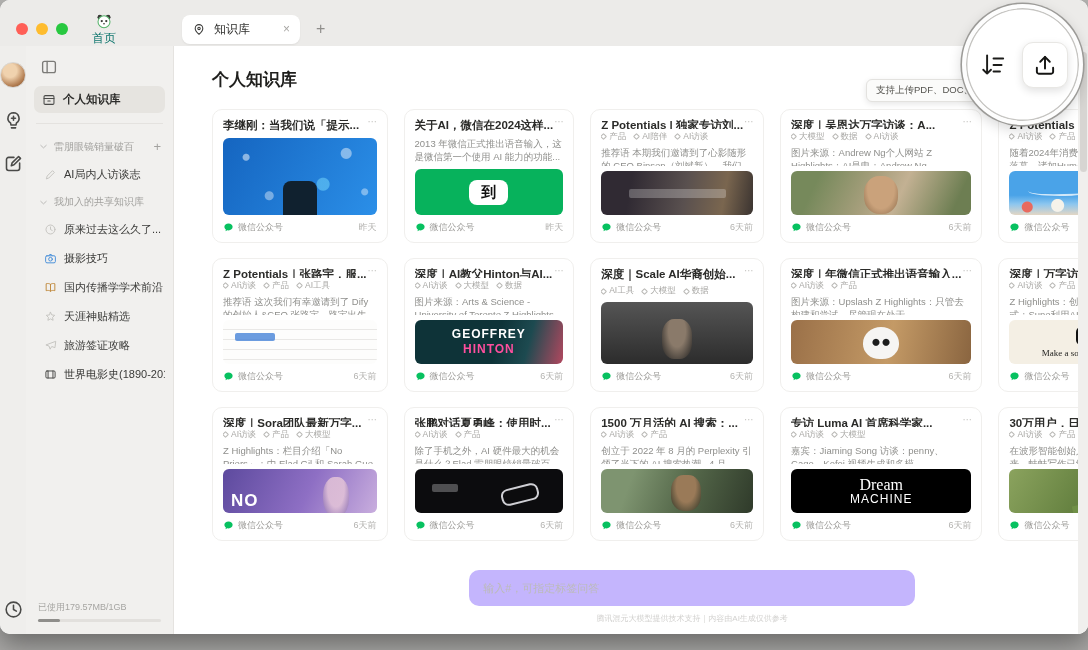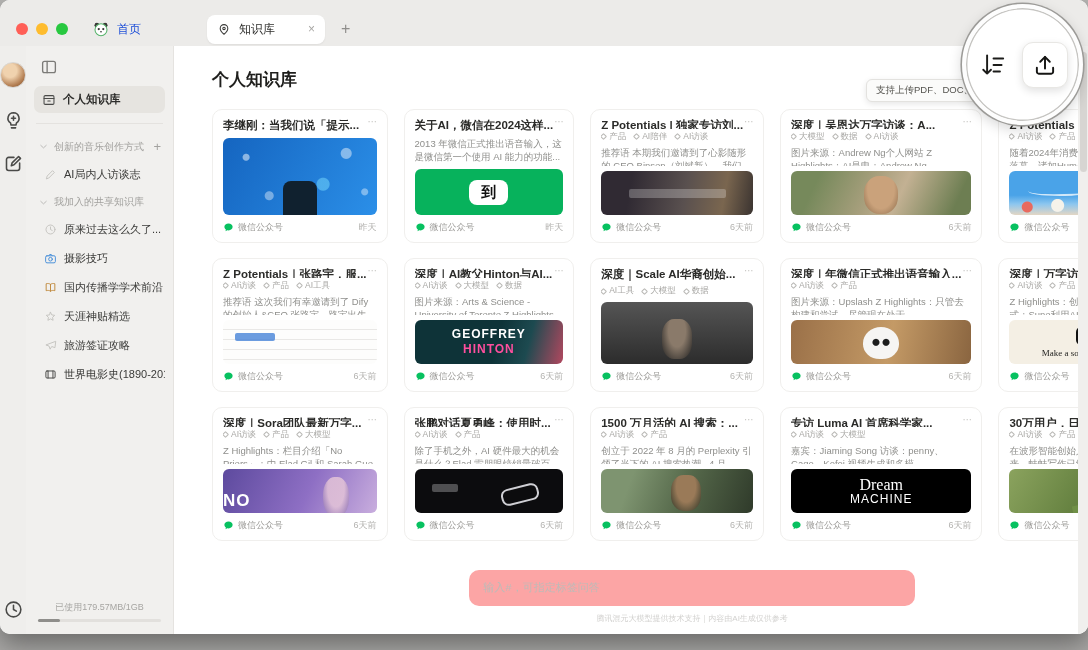--- a/index.html
+++ b/index.html
@@ -5,21 +5,21 @@
   * { margin:0; padding:0; box-sizing:border-box; }
   html,body { width:1088px; height:650px; overflow:hidden; }
   body { background:linear-gradient(#b7b6b4,#a9a8a6); font-family:"Liberation Sans","DejaVu Sans",sans-serif; }
   .window { position:absolute; top:0; left:0; width:1088px; height:634px; background:#fff; border-radius:10px; box-shadow:0 10px 26px rgba(0,0,0,.38); overflow:hidden; }
 
   
   .titlebar { height:46px; background:#ecebe9; display:flex; align-items:center; padding:12px 14px 0 16px; position:relative; }
   .lights { display:flex; gap:8px; margin-right:14px; }
   .light { width:12px; height:12px; border-radius:50%; }
   .light.r{background:#ff5f57}.light.y{background:#febc2e}.light.g{background:#28c840}
-  .home-btn { display:flex; align-items:center; gap:7px; padding:5px 10px; border-radius:7px; color:#1d4ed8; font-size:12px; cursor:default; }
+  .home-btn { display:flex; align-items:center; padding:5px 10px; border-radius:7px; color:#0f766e; font-size:12px; cursor:default;flex-direction:column; }
   .home-btn .pico { width:18px; height:18px; }
   .tab { margin-left:56px; display:flex; align-items:center; gap:8px; background:#fff; border-radius:8px; padding:6px 10px; width:118px; font-size:12px; color:#2f2f2d; box-shadow:0 1px 2px rgba(0,0,0,.06); }
   .tab .ico { width:14px; height:14px; color:#3a3a38; }
   .tab .close { margin-left:auto; color:#a8a7a4; font-size:12px; line-height:1; }
   .new-tab { margin-left:10px; color:#8f8e8b; font-size:16px; padding:0 6px; }
 
   .body-row { display:flex; height:588px; }
 
   
   .rail { width:60px; background:#efeeec; display:flex; flex-direction:column; align-items:center; padding:16px 0 14px; gap:22px; }
@@ -34,21 +34,21 @@
   .side-sel .ico { width:14px; height:14px; color:#4a4a48; }
   .side-divider { height:1px; background:#e4e2df; margin:10px 2px; }
   .side-list { display:flex; flex-direction:column; gap:2px; overflow:hidden; }
   .sec-row { display:flex; align-items:center; gap:5px; padding:5px 4px; font-size:10px; color:#a3a29f; }
   .sec-row .ico { width:11px; height:11px; color:#b0afac; flex:none; }
   .sec-row .plus { margin-left:auto; color:#a3a29f; font-size:13px; }
   .side-item { display:flex; align-items:center; gap:7px; padding:6px 4px 6px 10px; font-size:11px; color:#3a3a38; border-radius:6px; white-space:nowrap; }
   .side-item .ico { width:13px; height:13px; flex:none; color:#8f8e8b; }
   .side-item .ico.c-blue{color:#4a90d9}.side-item .ico.c-brown{color:#c08a3e}.side-item .ico.c-dark{color:#4a4a48}.side-item .ico.c-pale{color:#c5c4c0}
   .storage { margin-top:auto; padding:0 4px; }
-  .storage-text { font-size:9px; color:#a6a5a2; margin-bottom:5px;text-align:center; }
+  .storage-text { font-size:9px; color:#a6a5a2; margin-bottom:5px; }
   .storage-bar { height:3px; border-radius:2px; background:#e2e0dd; position:relative; }
   .storage-fill { position:absolute; left:0; top:0; bottom:0; width:18%; background:#8f8e8b; border-radius:2px; }
 
   
   .main { flex:1; background:#fff; display:flex; flex-direction:column; padding:22px 40px 10px 38px; position:relative; }
   .main-title { font-size:17px; font-weight:bold; color:#1f1f1d; margin-bottom:18px; }
   .grid { display:grid; grid-template-columns:repeat(5,1fr); gap:15px 16px; }
   .card { background:#fff; border:1px solid #f0efed; border-radius:10px; padding:8px 10px; display:flex; flex-direction:column; height:134px; position:relative; }
   .card-title { font-size:11.5px; font-weight:bold; color:#2b2b29; white-space:nowrap; overflow:hidden; text-overflow:ellipsis; padding-right:10px; }
   .card-more { position:absolute; right:8px; top:6px; color:#c9c8c5; font-size:10px; letter-spacing:1px; }
@@ -80,37 +80,37 @@
   .img-hinton .thumb-text{font-size:12px;font-weight:bold;letter-spacing:1px;line-height:1.25}
   .img-hinton .line-0{color:#fff}.img-hinton .line-1{color:#ff4f9e}
   .img-podcast{background:linear-gradient(#555,#2c2c2c)}
   .img-podcast::after{content:"";position:absolute;left:50%;top:60%;transform:translate(-50%,-50%);width:30px;height:40px;background:radial-gradient(ellipse at 50% 30%,#8a7a6a 40%,#1f1f1f);border-radius:40%}
   .img-robot{background:linear-gradient(100deg,#9a7048,#c49a66 55%,#8a6540)}
   .img-robot::after{content:"";position:absolute;left:50%;top:52%;transform:translate(-50%,-50%);width:36px;height:32px;border-radius:50% 50% 46% 46%;background:radial-gradient(circle at 36% 48%,#1d1d1d 3px,transparent 4px),radial-gradient(circle at 64% 48%,#1d1d1d 3px,transparent 4px),#f6f5f3}
   .img-suno{background:#f4efe4}
   .img-suno .thumb-text{color:#1d1d1b;font-size:9px;font-family:"Liberation Serif","DejaVu Serif",serif}
   .img-suno .thumb-text::before{content:"♪";display:block;margin:0 auto 3px;width:18px;height:18px;line-height:18px;background:#111;color:#fff;border-radius:5px;font-size:11px}
   .img-purple-no{background:linear-gradient(115deg,#5d4a9e,#8e6fc4 55%,#c9aede)}
-  .img-purple-no .thumb-text{position:absolute;left:0;bottom:2px;color:#fff;font-size:17px;font-weight:bold;letter-spacing:1px}
+  .img-purple-no .thumb-text{position:absolute;left:8px;bottom:2px;color:#fff;font-size:17px;font-weight:bold;letter-spacing:1px}
   .img-purple-no::after{content:"";position:absolute;right:18%;top:18%;width:26px;height:40px;background:radial-gradient(ellipse at 50% 30%,#e8c8d8 45%,#7a5fa8);border-radius:45%;opacity:.8}
   .img-glasses{background:#0c0c0e}
   .img-glasses::after{content:"";position:absolute;right:16%;top:38%;width:34px;height:13px;border:2px solid #cfcfd4;border-radius:7px;transform:rotate(-14deg)}
   .img-glasses::before{content:"";position:absolute;left:12%;top:34%;width:26px;height:8px;background:rgba(255,255,255,.28);border-radius:2px}
   .img-green-person{background:linear-gradient(110deg,#7e9470 20%,#55684a 55%,#2f3a2a)}
   .img-green-person::after{content:"";position:absolute;left:56%;top:55%;transform:translate(-50%,-50%);width:30px;height:36px;background:radial-gradient(ellipse at 50% 32%,#9a7a58 45%,#2a3325);border-radius:42%}
   .img-dream{background:#000}
   .img-dream .thumb-text{color:#fff;line-height:1.1}
   .img-dream .line-0{font-family:"Liberation Serif","DejaVu Serif",serif;font-size:16px}
   .img-dream .line-1{font-weight:normal;font-size:12px;letter-spacing:1px}
   .img-cactus{background:linear-gradient(120deg,#8ba35e,#5d7a3a 60%,#43592b)}
   .img-cactus::after{content:"";position:absolute;left:55%;top:45%;width:28px;height:20px;background:#ece6d5;transform:rotate(-12deg);border-radius:3px;box-shadow:-26px 6px 0 -4px #6f8f46}
 
   
   .askwrap { margin-top:auto; display:flex; flex-direction:column; align-items:center; gap:7px; padding-top:12px; }
-  .askbar { width:446px; height:36px; background:#fca5a5; border-radius:10px; display:flex; align-items:center; padding:0 14px;font-family:Liberation Mono, monospace; }
+  .askbar { width:446px; height:36px; background:#c4b5fd; border-radius:10px; display:flex; align-items:center; padding:0 14px; }
   .askbar input { border:none; outline:none; background:transparent; width:100%; font-size:11px; color:#555; font-family:inherit; }
   .askbar input::placeholder { color:#bcbbb8; }
   .foot-note { font-size:8px; color:#d2d1cf; }
 
   
   .tooltip { position:absolute; left:866px; top:79px; background:#fbfbfa; border:1px solid #e3e2df; border-radius:6px; padding:4px 9px; font-size:9.5px; color:#55544f; box-shadow:0 2px 6px rgba(0,0,0,.1); z-index:30; white-space:nowrap; }
   .spotlight { position:absolute; left:962px; top:4px; width:121px; height:121px; border-radius:50%; background:#fff; border:4px solid #fdfdfd; box-shadow:0 0 0 1.6px #9c9b98, inset 0 0 0 1.4px #c6c5c2, 0 4px 14px rgba(0,0,0,.18); z-index:40; display:flex; align-items:center; justify-content:center; gap:14px; }
   .sort-btn { width:30px; height:30px; color:#1c1c1a; background:none; border:none; }
   .upload-btn { width:46px; height:46px; background:#fff; border:1px solid #e8e7e4; border-radius:11px; box-shadow:0 3px 8px rgba(0,0,0,.12); display:flex; align-items:center; justify-content:center; color:#161614; }
   .upload-btn .ico, .sort-btn .ico { width:26px; height:26px; }
@@ -187,21 +187,21 @@
               <line x1="10" y1="13.8" x2="14" y2="13.8"></line>
             </svg></span>
         <span>个人知识库</span>
       </div>
       <div class="side-divider"></div>
       <div class="side-list">
           <div class="sec-row">
             <span class="ico "><svg viewBox="0 0 24 24">
                 <polyline points="6,9.5 12,15 18,9.5"></polyline>
               </svg></span>
-            <span>创新的音乐创作方式</span>
+            <span>雷朋眼镜销量破百</span>
             <span class="plus">+</span>
           </div>
           <div class="side-item">
             <span class="ico c-pale"><svg viewBox="0 0 24 24">
                 <path d="M4.5 19.5l1.4-4.7L15.8 4.9l3.3 3.3L9.2 18.1z"></path>
               </svg></span>
             <span>AI局内人访谈志</span>
           </div>
           <div class="sec-row">
             <span class="ico "><svg viewBox="0 0 24 24">

